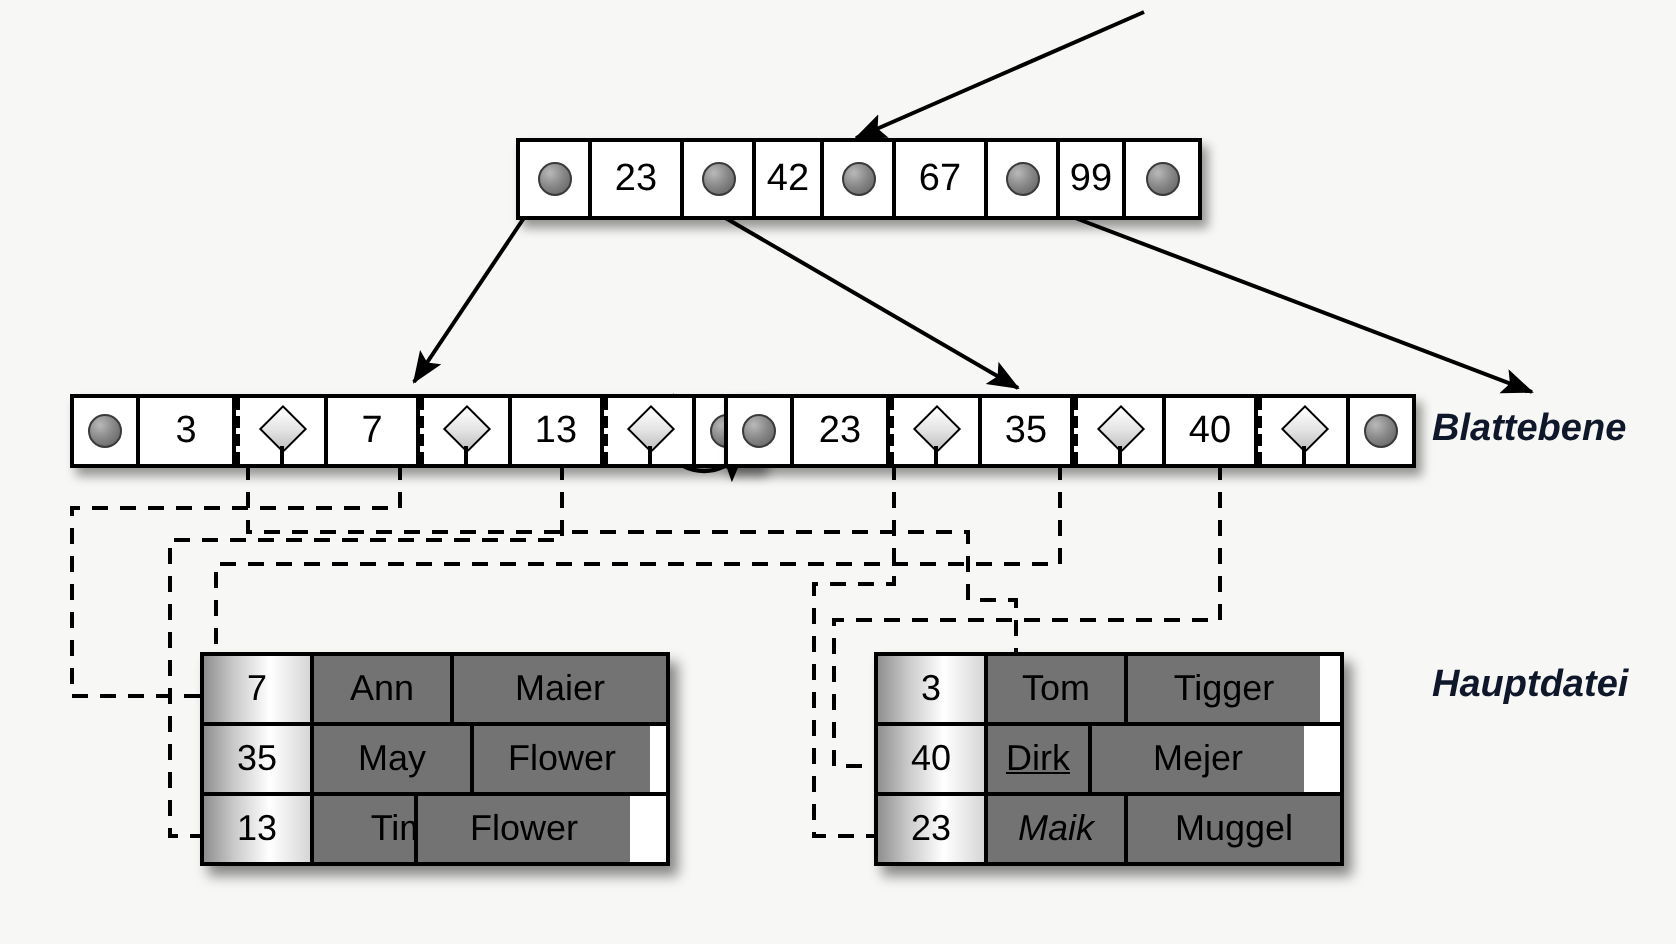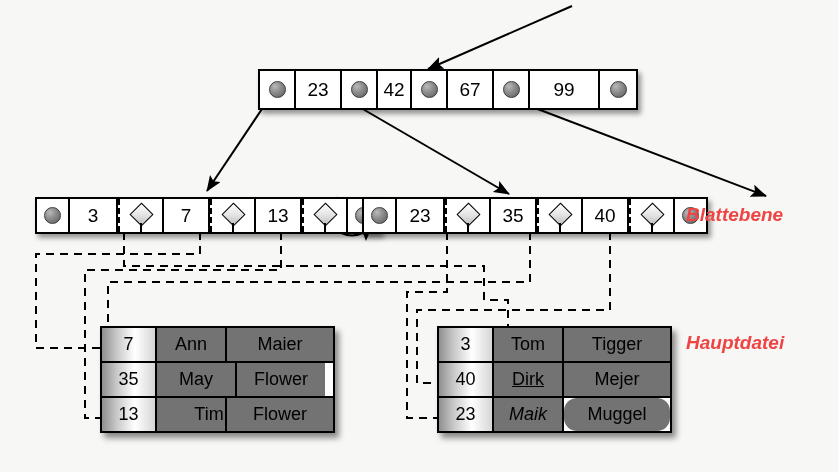--- a/index.html
+++ b/index.html
@@ -76,23 +76,24 @@
   .tc.key{
     background:linear-gradient(90deg,#8f8f8f 0%, #c9c9c9 28%, #ffffff 62%, #d6d6d6 100%);
   }
 
   
   .side-label{
     position:absolute;
     font-style:italic;
     font-weight:bold;
     font-size:19px;
-    color:#ef4444;
+    color:#0f172a;
     white-space:nowrap;
     z-index:6;
+    margin-left:30px;
   }
 </style>
 </head>
 <body style="background: rgb(247, 247, 245);">
 
 <div id="stage">
 
   <svg id="svg-layer" viewBox="0 0 838 472" xmlns="http://www.w3.org/2000/svg">
     <defs>
       <marker id="arrow" markerWidth="9" markerHeight="9" refX="7.5" refY="3.2" orient="auto" markerUnits="strokeWidth">
@@ -136,21 +137,21 @@
       <span class="ptr-dot"></span>
     </div>
     <div class="cell" style="width:34px;">42</div>
     <div class="cell" style="width:36px;">
       <span class="ptr-dot"></span>
     </div>
     <div class="cell" style="width:46px;">67</div>
     <div class="cell" style="width:36px;">
       <span class="ptr-dot"></span>
     </div>
-    <div class="cell" style="width:70px;">99</div>
+    <div class="cell" style="width:33px;">99</div>
     <div class="cell" style="width:36px;">
       <span class="ptr-dot"></span>
     </div>
   </div>
 
   <div class="node" id="leaf-left" style="left:35px; top:197px; height:37px;">
     <div class="cell" style="width:33px;">
       <span class="ptr-dot"></span>
     </div>
     <div class="cell" style="width:48px;">3</div>
@@ -215,39 +216,39 @@
       <div class="tc" style="width:70px;">Ann</div>
       <div class="tc" style="width:106px;">Maier</div>
     </div>
     <div class="trow">
       <div class="tc key" style="width:55px;">35</div>
       <div class="tc" style="width:80px;">May</div>
       <div class="tc" style="width:88px;">Flower</div>
     </div>
     <div class="trow">
       <div class="tc key" style="width:55px;">13</div>
-      <div class="tc" style="width:70px;padding-left:36px;">Tim</div>
+      <div class="tc" style="width:52px;padding-left:36px;">Tim</div>
       <div class="tc" style="width:106px;">Flower</div>
     </div>
   </div>
 
   <div class="table" id="table-right" style="left:437px; top:326px; width:235px;">
     <div class="trow">
       <div class="tc key" style="width:55px;">3</div>
       <div class="tc" style="width:70px;">Tom</div>
-      <div class="tc" style="width:106px;">Tigger</div>
+      <div class="tc" style="width:96px;">Tigger</div>
     </div>
     <div class="trow">
       <div class="tc key" style="width:55px;">40</div>
-      <div class="tc" style="width:70px;text-decoration:underline;">Dirk</div>
+      <div class="tc" style="width:52px;text-decoration:underline;">Dirk</div>
       <div class="tc" style="width:106px;">Mejer</div>
     </div>
     <div class="trow">
       <div class="tc key" style="width:55px;">23</div>
       <div class="tc" style="width:70px;font-style:italic;">Maik</div>
-      <div class="tc" style="width:106px;border-radius:13px;">Muggel</div>
+      <div class="tc" style="width:106px;">Muggel</div>
     </div>
   </div>
 
   <div class="side-label" style="left:686px; top:204px;">Blattebene</div>
   <div class="side-label" style="left:686px; top:332px;">Hauptdatei</div>
 
 </div>
 
 </body></html>

